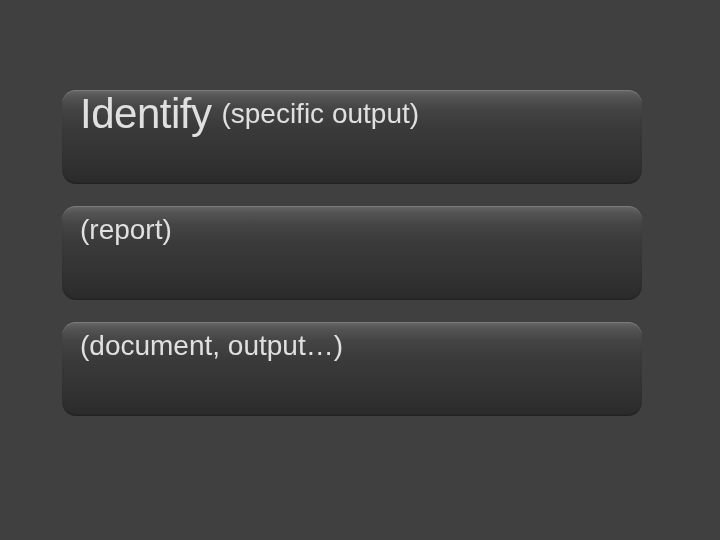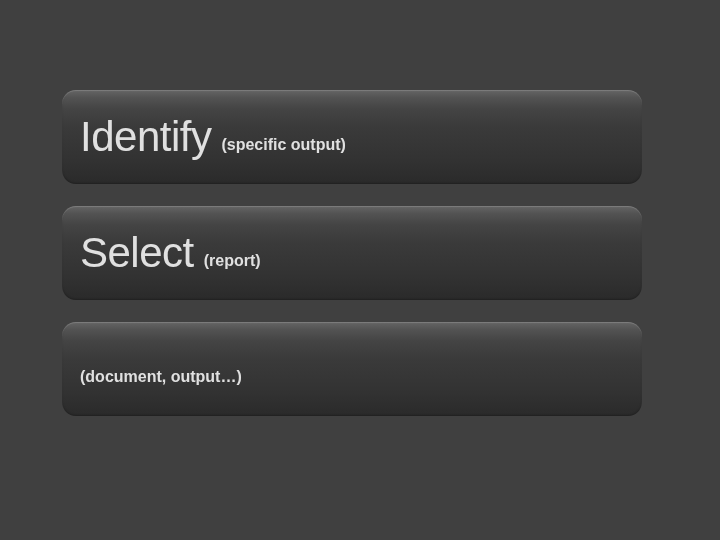--- a/index.html
+++ b/index.html
@@ -22,49 +22,47 @@
         #656565 0%,
         #535353 8%,
         #444444 20%,
         #3a3a3a 40%,
         #323232 75%,
         #2a2a2a 100%);
       box-shadow: inset 0 1px 1px rgba(255,255,255,0.18),
                   inset 0 -1px 2px rgba(0,0,0,0.25);
       margin-bottom: 22px;
       display: flex;
-      align-items: center;
       padding-left: 18px;
       color: #e0e0e0;
     }
     .title {
       font-size: 42px;
       font-weight: 400;
       letter-spacing: -0.5px;
       margin-right: 10px;
     }
     .subtitle {
-      font-size: 16px;
-      font-weight: 700;
+      font-size: 28px;
+      font-weight: 400;
       position: relative;
       top: 8px;
     }
   </style>
 </head>
 <body>
 
 <div class="container">
 
   <div class="bar">
     <span class="title">Identify</span>
     <span class="subtitle">(specific output)</span>
   </div>
 
   <div class="bar">
-    <span class="title">Select</span>
     <span class="subtitle">(report)</span>
   </div>
 
   <div class="bar">
     <span class="subtitle">(document, output…)</span>
   </div>
 
 </div>
 
 </body></html>

